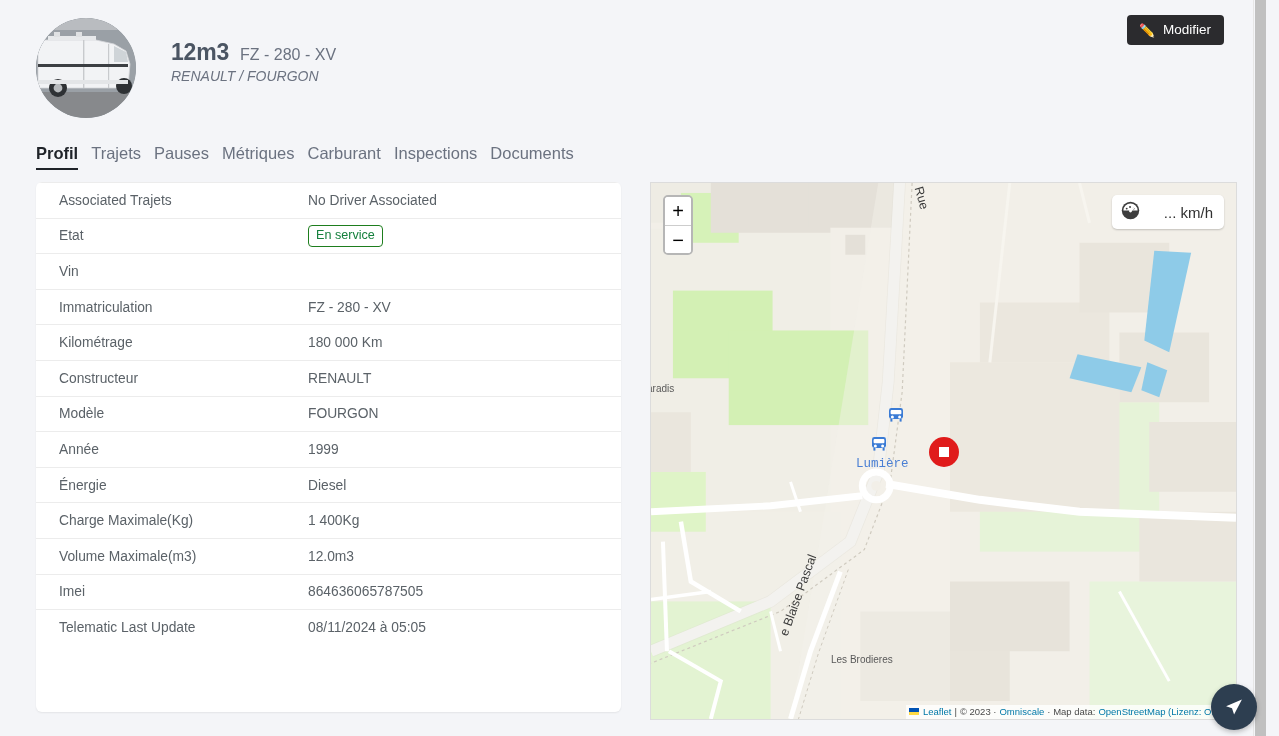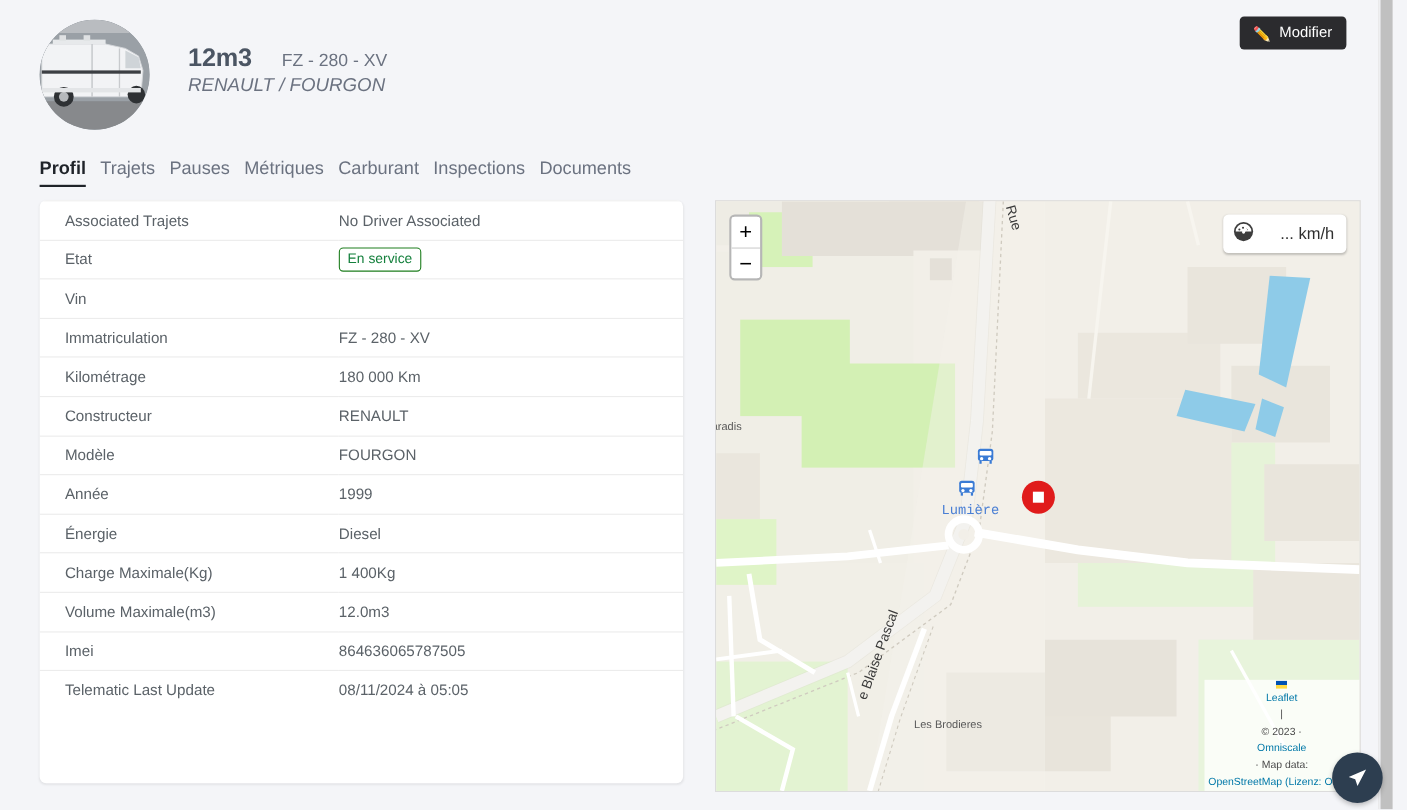--- a/index.html
+++ b/index.html
@@ -44,33 +44,33 @@
     width: 100px; height: 100px;
     border-radius: 50%;
     overflow: hidden;
     background: #8d949b;
   }
   .avatar svg { display:block; width:100%; height:100%; }
 
   .veh-title {
     position: absolute;
     left: 171px; top: 39px;
-    display: flex; align-items: baseline; gap: 27px;
+    display: flex; align-items: baseline; gap: 11px;
   }
   .veh-vol {
     font-size: 23px; font-weight: bold; color: #4b5563;
     letter-spacing: -0.2px;
   }
   .veh-plate {
     font-size: 16px; color: #6b7280; font-weight: 400;
   }
   .veh-sub {
     position: absolute;
     left: 171px; top: 68px;
-    font-size: 17px; font-style: italic; color: #6b7280;
+    font-size: 14px; font-style: italic; color: #6b7280;
   }
 
   .btn-modifier {
     position: absolute;
     right: 42px; top: 15px;
     height: 30px;
     padding: 0 13px;
     background: #2b2b2e;
     color: #ffffff;
     border: none; border-radius: 4px;
@@ -212,21 +212,20 @@
 
   .attribution {
     position: absolute; right: 0; bottom: 0;
     background: rgba(255,255,255,0.78);
     font-size: 9.5px;
     color: #4a4a4a;
     padding: 1px 4px 1px 3px;
     z-index: 6;
     display: flex; align-items: center; gap: 3px;
     line-height: 1.3;
-    flex-direction: column;
   }
   .attribution a { color: #0078a8; text-decoration: none; }
   .leaflet-flag {
     display: inline-block; width: 10px; height: 7px;
     background: linear-gradient(to bottom, #0052b4 0 50%, #ffda44 50% 100%);
     margin-right: 1px;
   }
 
   
   .fab {

